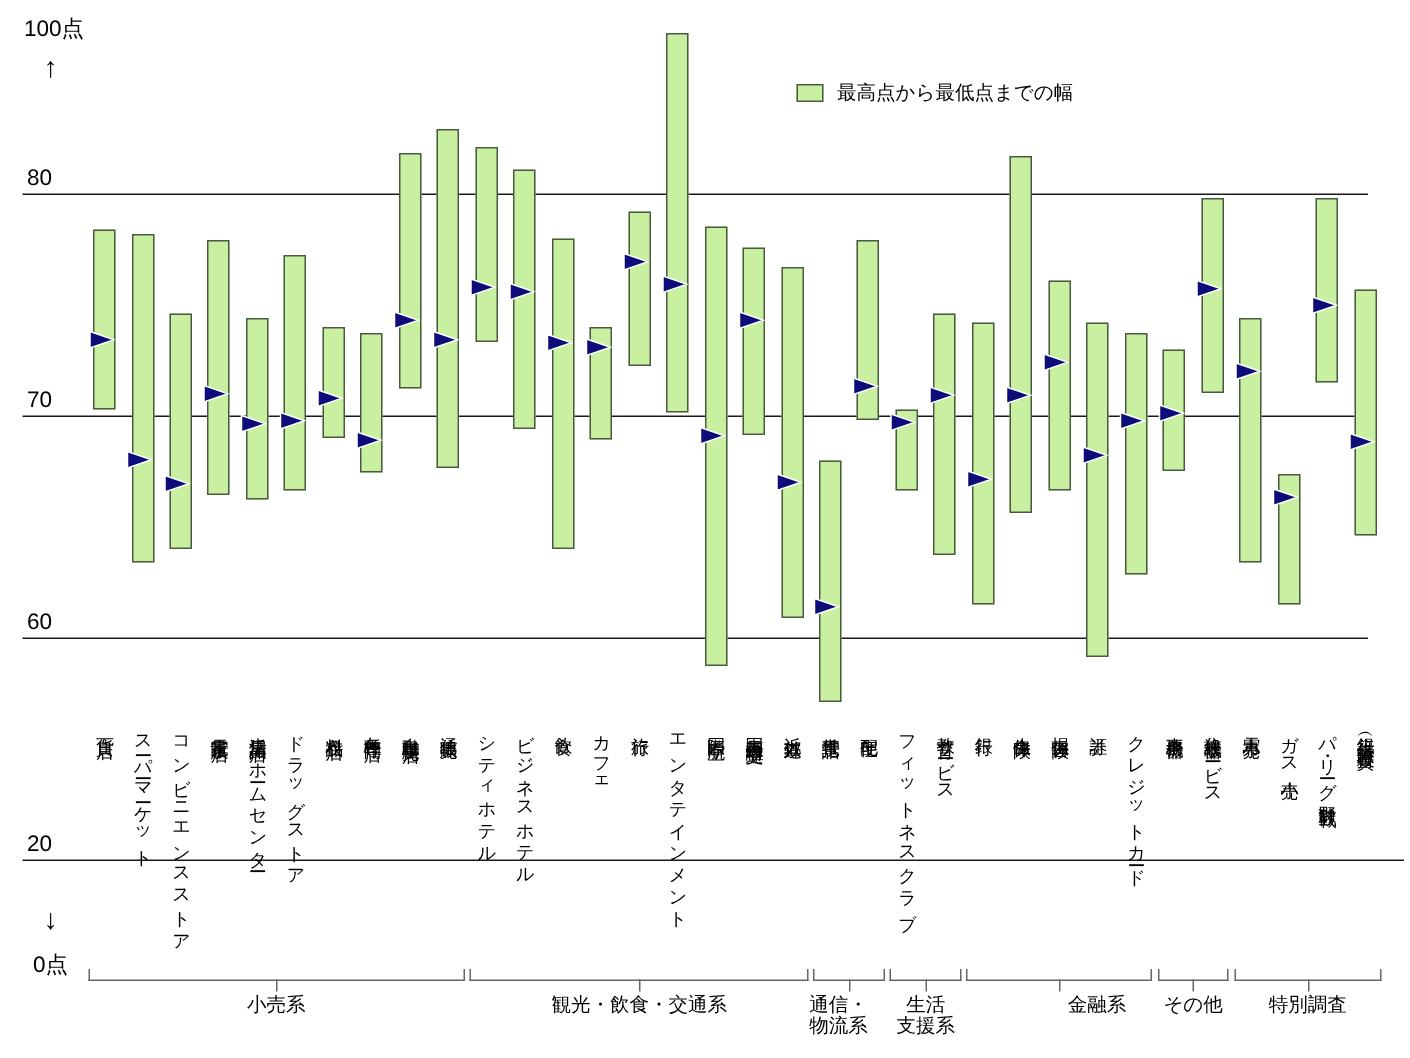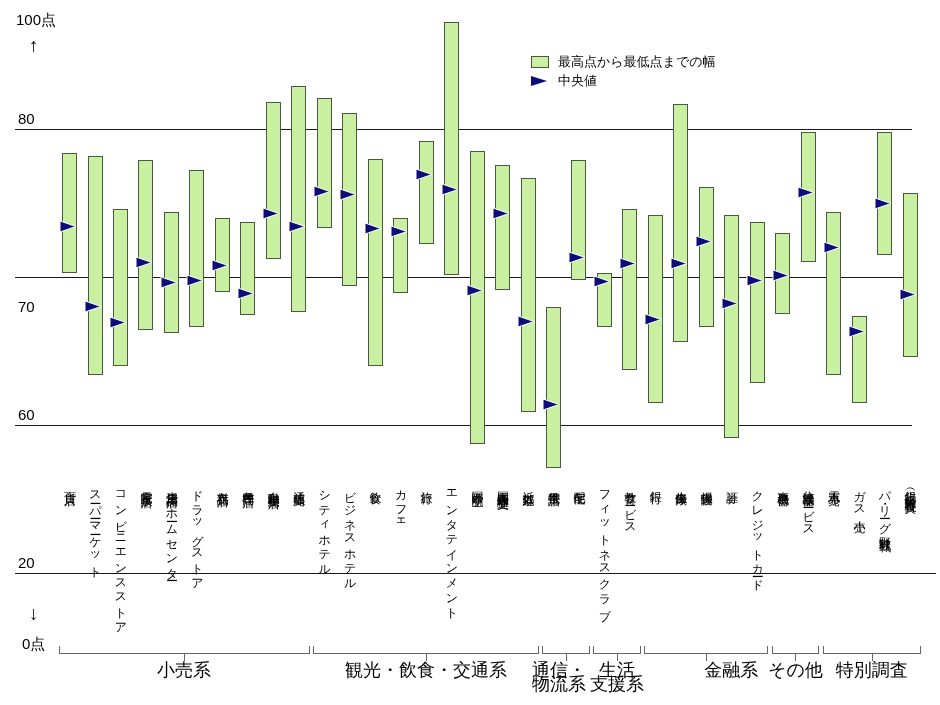--- a/index.html
+++ b/index.html
@@ -14,40 +14,40 @@
   .bar{position:absolute;width:15px;box-sizing:border-box;border:1px solid;}
   .marker{position:absolute;width:18px;height:13px;}
   .xlabel{
     position:absolute;top:482px;writing-mode:vertical-rl;text-orientation:mixed;
     font-size:12px;letter-spacing:1px;line-height:18px;white-space:nowrap;
   }
   .bracket{position:absolute;top:646px;height:8px;box-sizing:border-box;
     border-left:1px solid;border-right:1px solid;border-bottom:1px solid;}
   .bracket .tick{position:absolute;left:50%;top:7px;width:1px;height:8px;}
   .grouplabel{position:absolute;top:663px;transform:translateX(-50%);
-    font-size:18px;line-height:14px;text-align:center;white-space:nowrap;}
+    font-size:13px;line-height:14px;text-align:center;white-space:nowrap;}
   #legend{position:absolute;left:531px;top:52px;font-size:13px;}
   .lrow{display:flex;align-items:center;height:19px;}
   .lswatch{display:inline-block;width:18px;height:12px;box-sizing:border-box;border:1px solid;margin-right:9px;}
   .ltri{display:inline-block;width:0;height:0;border-top:5px solid transparent;
     border-bottom:5px solid transparent;border-left:16px solid;margin-right:11px;}
 </style>
 </head>
 <body>
 
 <div id="stage">
 
   <div class="axis-cap" style="left:16px;top:12px;">100点</div>
   <div class="axis-arrow" style="left:29px;top:36px;">↑</div>
 
   <div id="plot-area">
       <div class="gridline" style="left: 15px; top: 129px; width: 897px; background: rgb(26, 26, 26);"></div>
       <div class="ytick" style="left: 18px; top: 111px;">80</div>
       <div class="gridline" style="left: 15px; top: 277px; width: 897px; background: rgb(26, 26, 26);"></div>
-      <div class="ytick" style="left: 18px; top: 259px; margin-top: 40px;">70</div>
+      <div class="ytick" style="left: 18px; top: 259px;">70</div>
       <div class="gridline" style="left: 15px; top: 425px; width: 897px; background: rgb(26, 26, 26);"></div>
       <div class="ytick" style="left: 18px; top: 407px;">60</div>
       <div class="gridline" style="left: 15px; top: 573px; width: 921px; background: rgb(26, 26, 26);"></div>
       <div class="ytick" style="left: 18px; top: 555px;">20</div>
       <div class="bar" style="left: 62px; top: 152.7px; height: 119.9px; background: rgb(201, 240, 160); border-color: rgb(74, 90, 66);"></div>
       <svg width="18" height="13" class="marker" style="left: 58.5px; top: 220.2px;">
         <polygon points="1,1 17,6.5 1,12" fill="#0d0d7a" stroke="#ffffff" stroke-width="1"></polygon>
       </svg>
       <div class="xlabel" style="left: 61px;">百貨店</div>
       <div class="bar" style="left: 87.5px; top: 155.6px; height: 219px; background: rgb(201, 240, 160); border-color: rgb(74, 90, 66);"></div>
@@ -259,22 +259,18 @@
       <div class="grouplabel" style="left: 871.8px;">
         <div>特別調査</div>
       </div>
     </div>
 
   <div id="legend">
     <div class="lrow">
       <span class="lswatch" id="legend-swatch" style="background: rgb(201, 240, 160); border-color: rgb(74, 90, 66);"></span>
       <span>最高点から最低点までの幅</span>
     </div>
-    <div class="lrow">
-      <span class="ltri" id="legend-tri" style="border-left-color: rgb(13, 13, 122);"></span>
-      <span>中央値</span>
-    </div>
   </div>
 
   <div class="axis-arrow" style="left:29px;top:604px;">↓</div>
   <div class="axis-cap" style="left:22px;top:636px;">0点</div>
 
 </div>
 
 </body></html>

